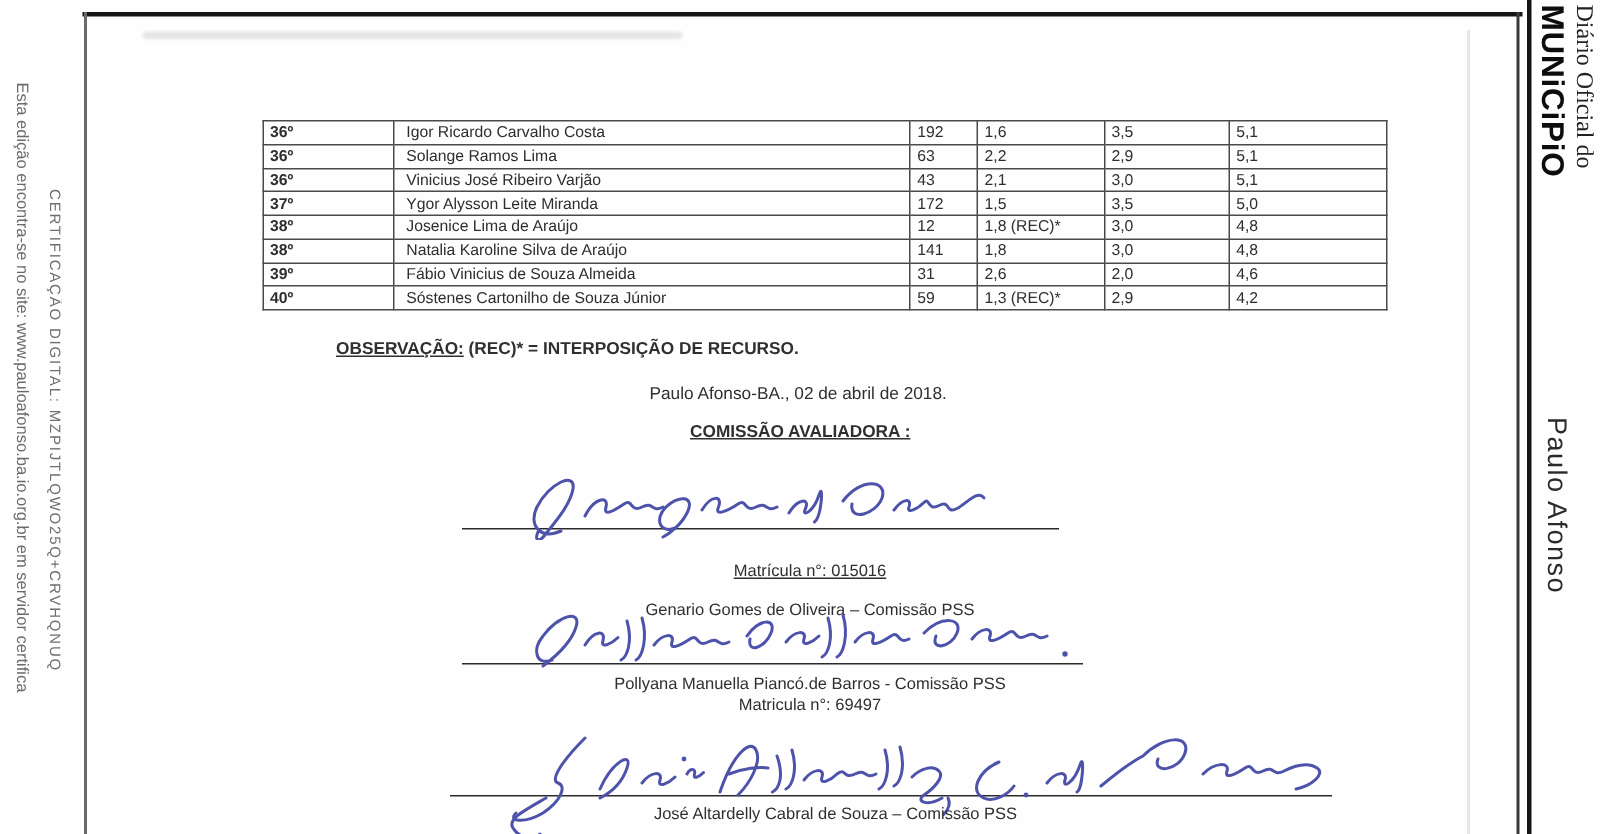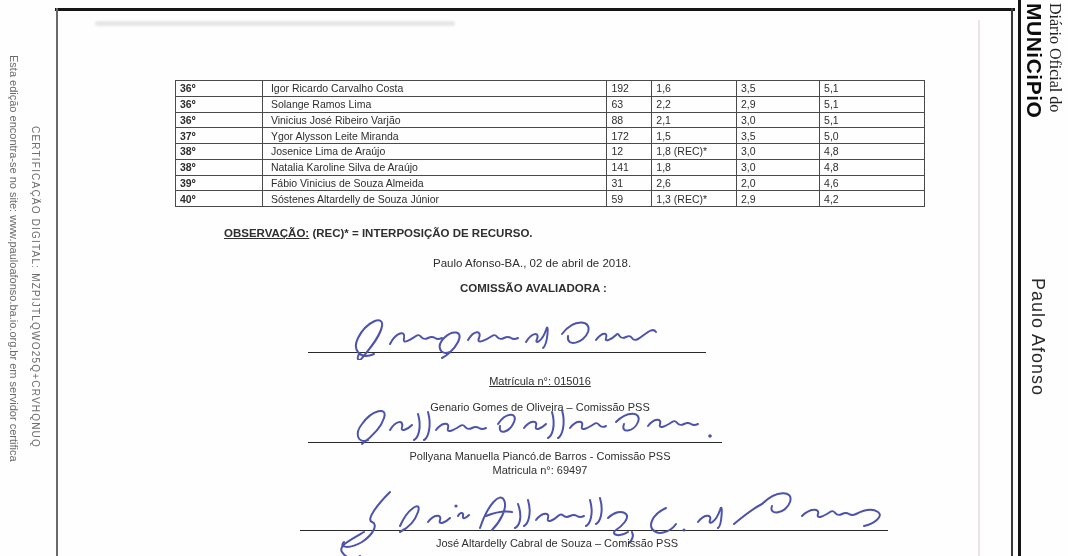--- a/index.html
+++ b/index.html
@@ -31,21 +31,21 @@
     border-collapse:collapse;table-layout:fixed;font-size:10.5px;color:#2e2e2e;}
   table.results td{border:1px solid var(--border);padding:0 4px;height:14px;
     white-space:nowrap;overflow:hidden;text-align:left;}
   table.results td.c0{font-weight:bold;}
   table.results td.c1{text-align:left;padding-left:8px;}
 
   
   .obs{position:absolute;left:180px;top:227px;font-size:11.5px;font-weight:bold;}
   .obs .lbl{text-decoration:underline;margin-left:44px;}
   .dateline{position:absolute;left:433px;top:257px;font-size:11.5px;text-align:center;}
-  .committee{position:absolute;left:460px;top:282px;font-size:11.5px;font-weight:bold;}
+  .committee{position:absolute;left:460px;top:282px;font-size:11.5px;font-weight:bold;text-decoration:underline;}
 
   .sigline{position:absolute;height:1.4px;background:#2a2a2a;}
   .sigline.s1{left:308px;top:352px;width:398px;}
   .sigline.s2{left:308px;top:442px;width:414px;}
   .sigline.s3{left:300px;top:530px;width:588px;}
   .sigcap{position:absolute;width:440px;text-align:center;font-size:11px;line-height:13px;}
   .sigcap.n1{left:320px;top:361px;margin-top:40px;} .sigcap.m1{left:320px;top:375px;text-decoration:underline;}
   .sigcap.n2{left:320px;top:450px;} .sigcap.m2{left:320px;top:464px;}
   .sigcap.n3{left:337px;top:537px;}
   svg.sig{position:absolute;pointer-events:none;}
@@ -95,21 +95,21 @@
           <td class="c0">36º</td>
           <td class="c1">Solange Ramos Lima</td>
           <td class="c2">63</td>
           <td class="c3">2,2</td>
           <td class="c4">2,9</td>
           <td class="c5">5,1</td>
         </tr>
         <tr>
           <td class="c0">36º</td>
           <td class="c1">Vinicius José Ribeiro Varjão</td>
-          <td class="c2">88</td>
+          <td class="c2">43</td>
           <td class="c3">2,1</td>
           <td class="c4">3,0</td>
           <td class="c5">5,1</td>
         </tr>
         <tr>
           <td class="c0">37º</td>
           <td class="c1">Ygor Alysson Leite Miranda</td>
           <td class="c2">172</td>
           <td class="c3">1,5</td>
           <td class="c4">3,5</td>
@@ -134,21 +134,21 @@
         <tr>
           <td class="c0">39º</td>
           <td class="c1">Fábio Vinicius de Souza Almeida</td>
           <td class="c2">31</td>
           <td class="c3">2,6</td>
           <td class="c4">2,0</td>
           <td class="c5">4,6</td>
         </tr>
         <tr>
           <td class="c0">40º</td>
-          <td class="c1">Sóstenes Altardelly de Souza Júnior</td>
+          <td class="c1">Sóstenes Cartonilho de Souza Júnior</td>
           <td class="c2">59</td>
           <td class="c3">1,3 (REC)*</td>
           <td class="c4">2,9</td>
           <td class="c5">4,2</td>
         </tr>
       </tbody>
   </table>
 
   <div class="obs">
     <span class="lbl">OBSERVAÇÃO:</span>

